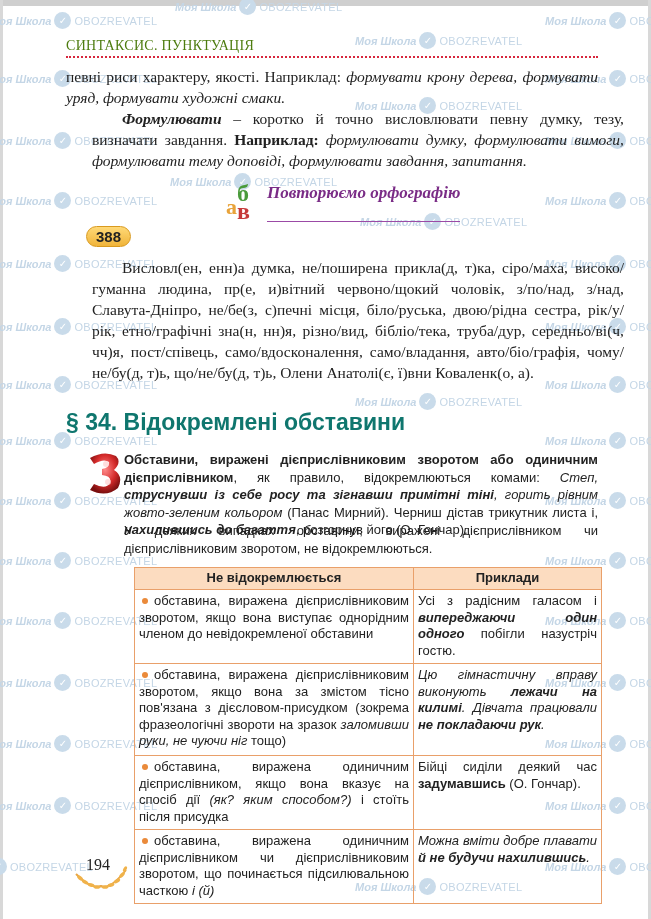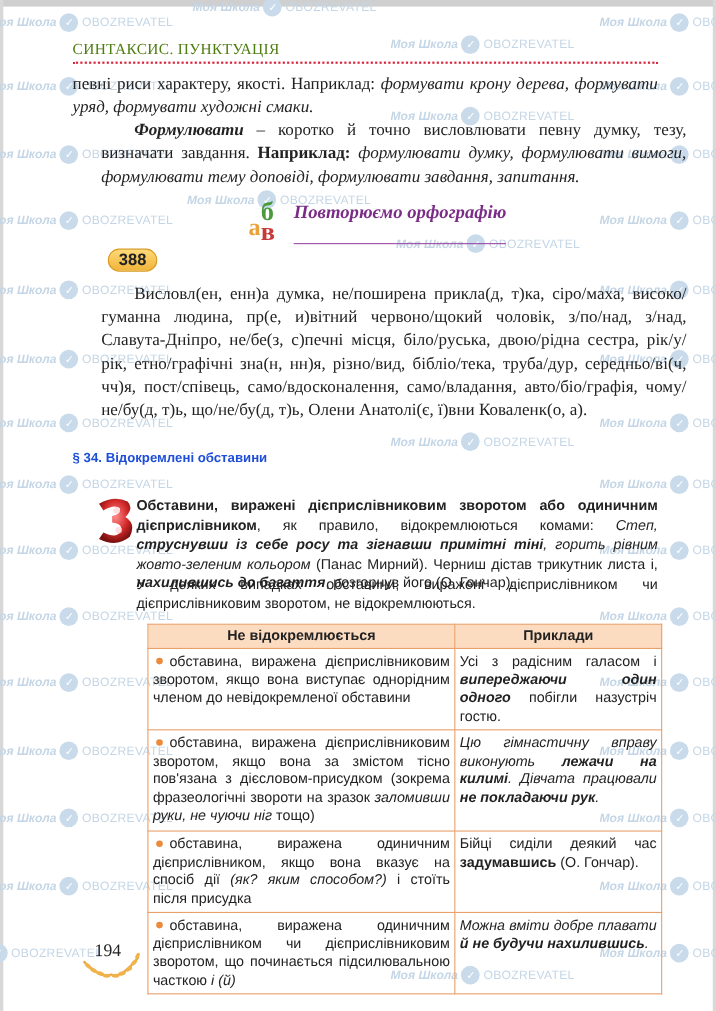--- a/index.html
+++ b/index.html
@@ -37,31 +37,31 @@
   }
   .abv-icon { position: relative; width: 36px; height: 38px; font-family: "Liberation Serif", serif; font-weight: bold; }
   .abv-icon .a { position: absolute; left: 1px; top: 10px; font-size: 22px; color: #e8a33a; }
   .abv-icon .b { position: absolute; left: 12px; top: -4px; font-size: 24px; color: #4a9b3b; }
   .abv-icon .v { position: absolute; left: 12px; top: 14px; font-size: 24px; color: #c63a3a; }
   .ortho-title {
     font-size: 17px; font-weight: bold; font-style: italic; color: #7a2c86;
     border-bottom: 1.5px solid #9b4aa6; padding-bottom: 18px;
   }
 
-  .exercise { position: absolute; left: 86px; top: 226px; display: flex; align-items: center; gap: 8px; margin-left: 12px; }
+  .exercise { position: absolute; left: 86px; top: 226px; display: flex; align-items: center; gap: 8px; }
   .ex-num {
     font-family: "Liberation Sans", sans-serif; font-weight: bold; font-size: 15px; color: #222;
     background: linear-gradient(#ffd977, #f0b43a); border: 1.5px solid #d99a1e; border-radius: 11px;
     padding: 1px 9px;
   }
   .ex-task { font-family: "Liberation Sans", sans-serif; font-size: 13.5px; color: #222; }
 
   .section-title {
     position: absolute; left: 66px; top: 409px;
-    font-family: "Liberation Sans", sans-serif; font-weight: bold; font-size: 12px; color: #1d4ed8;
+    font-family: "Liberation Sans", sans-serif; font-weight: bold; font-size: 23px; color: #0f766e;
   }
 
   .dropcap { position: absolute; left: 84px; top: 450px; width: 40px; height: 46px; }
 
   .rule-text {
     position: absolute; left: 124px; width: 474px;
     font-family: "Liberation Sans", sans-serif; font-size: 13px; line-height: 17.6px; text-align: justify; color: #222;
   }
   .rule-text b { font-weight: bold; }
   .rule-text i { font-style: italic; }

